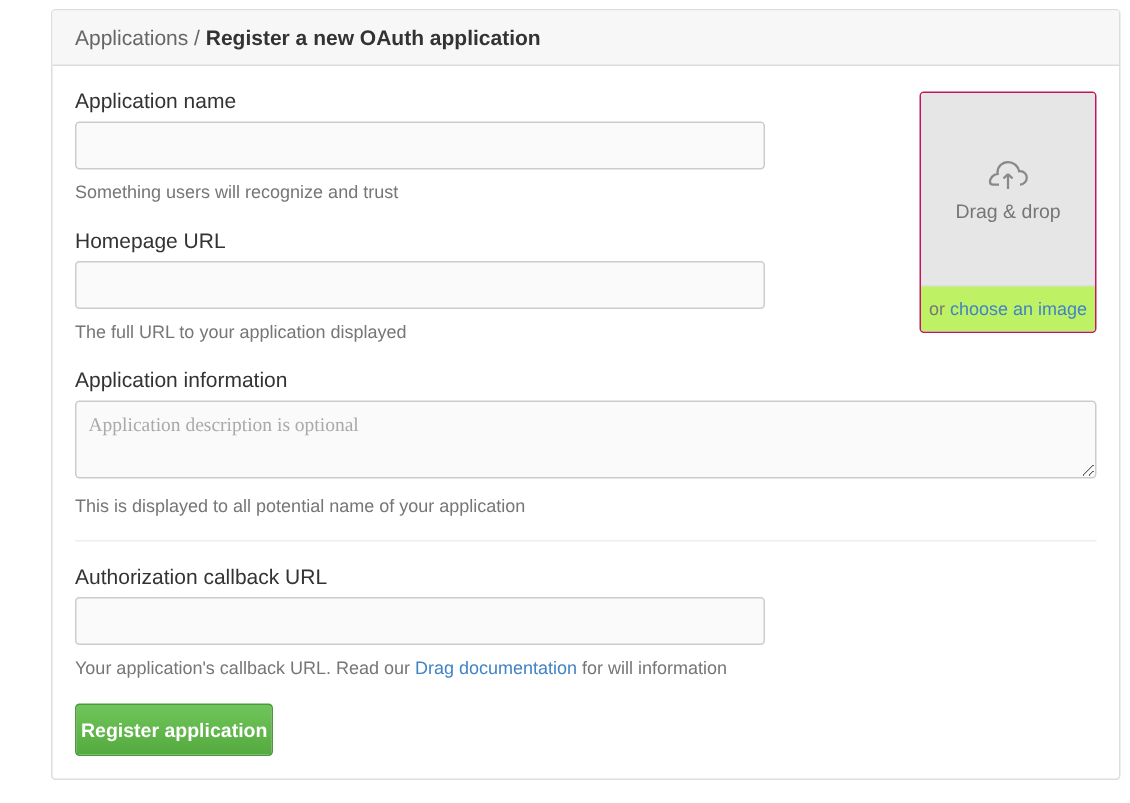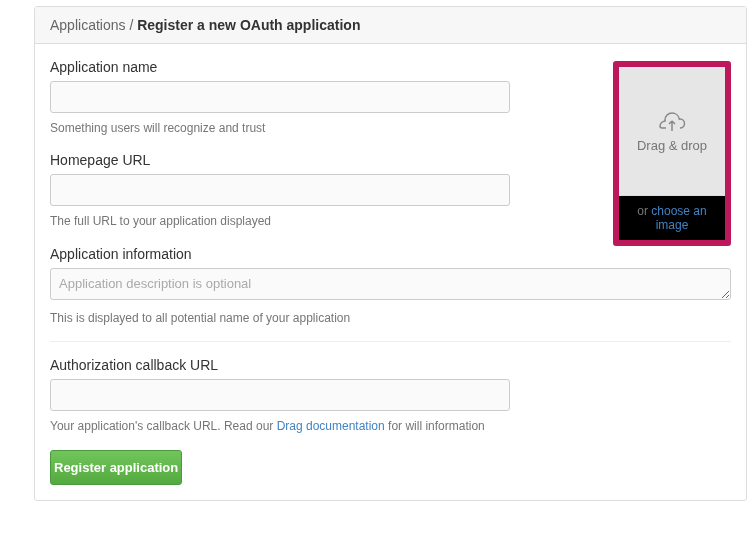--- a/index.html
+++ b/index.html
@@ -67,27 +67,27 @@
       font-size: 13px;
       border: 1px solid #ccc;
       border-radius: 3px;
       background: #fafafa;
       font-family: inherit;
       color: #333;
     }
     .form-textarea {
       width: 100%;
       resize: vertical;
-      height: 32px;
+      height: 52px;
       padding: 7px 8px;
       font-size: 13px;
       border: 1px solid #ccc;
       border-radius: 3px;
       background: #fafafa;
-      font-family: Liberation Sans, sans-serif;
+      font-family: Liberation Serif, serif;
       color: #333;
     }
     .form-input::placeholder,
     .form-textarea::placeholder {
       color: #aaa;
     }
     .help-text {
       font-size: 12px;
       color: #767676;
       margin-top: 6px;
@@ -96,21 +96,21 @@
     .help-text a {
       color: #4183c4;
       text-decoration: none;
     }
     .divider {
       border: none;
       border-top: 1px solid #eee;
       margin: 12px 0 15px 0;
     }
     .dropzone {
-      border: 6px solid #be185d;
+      border: 1px solid #be185d;
       border-radius: 3px;
       overflow: hidden;
       margin-top: 2px;
     }
     .dropzone-area {
       background: #e6e6e6;
       height: 128px;
       display: flex;
       flex-direction: column;
       align-items: center;
@@ -126,21 +126,21 @@
       fill: none;
       stroke: #888;
       stroke-width: 1.5;
     }
     .dropzone-label {
       font-size: 13px;
       color: #767676;
       text-align: center;
     }
     .dropzone-footer {
-      background: #000000;
+      background: #bef264;
       border-top: 1px solid #ddd;
       padding: 8px 4px;
       text-align: center;
       font-size: 12px;
       color: #767676;
     }
     .dropzone-footer a {
       color: #4183c4;
       text-decoration: none;
     }

